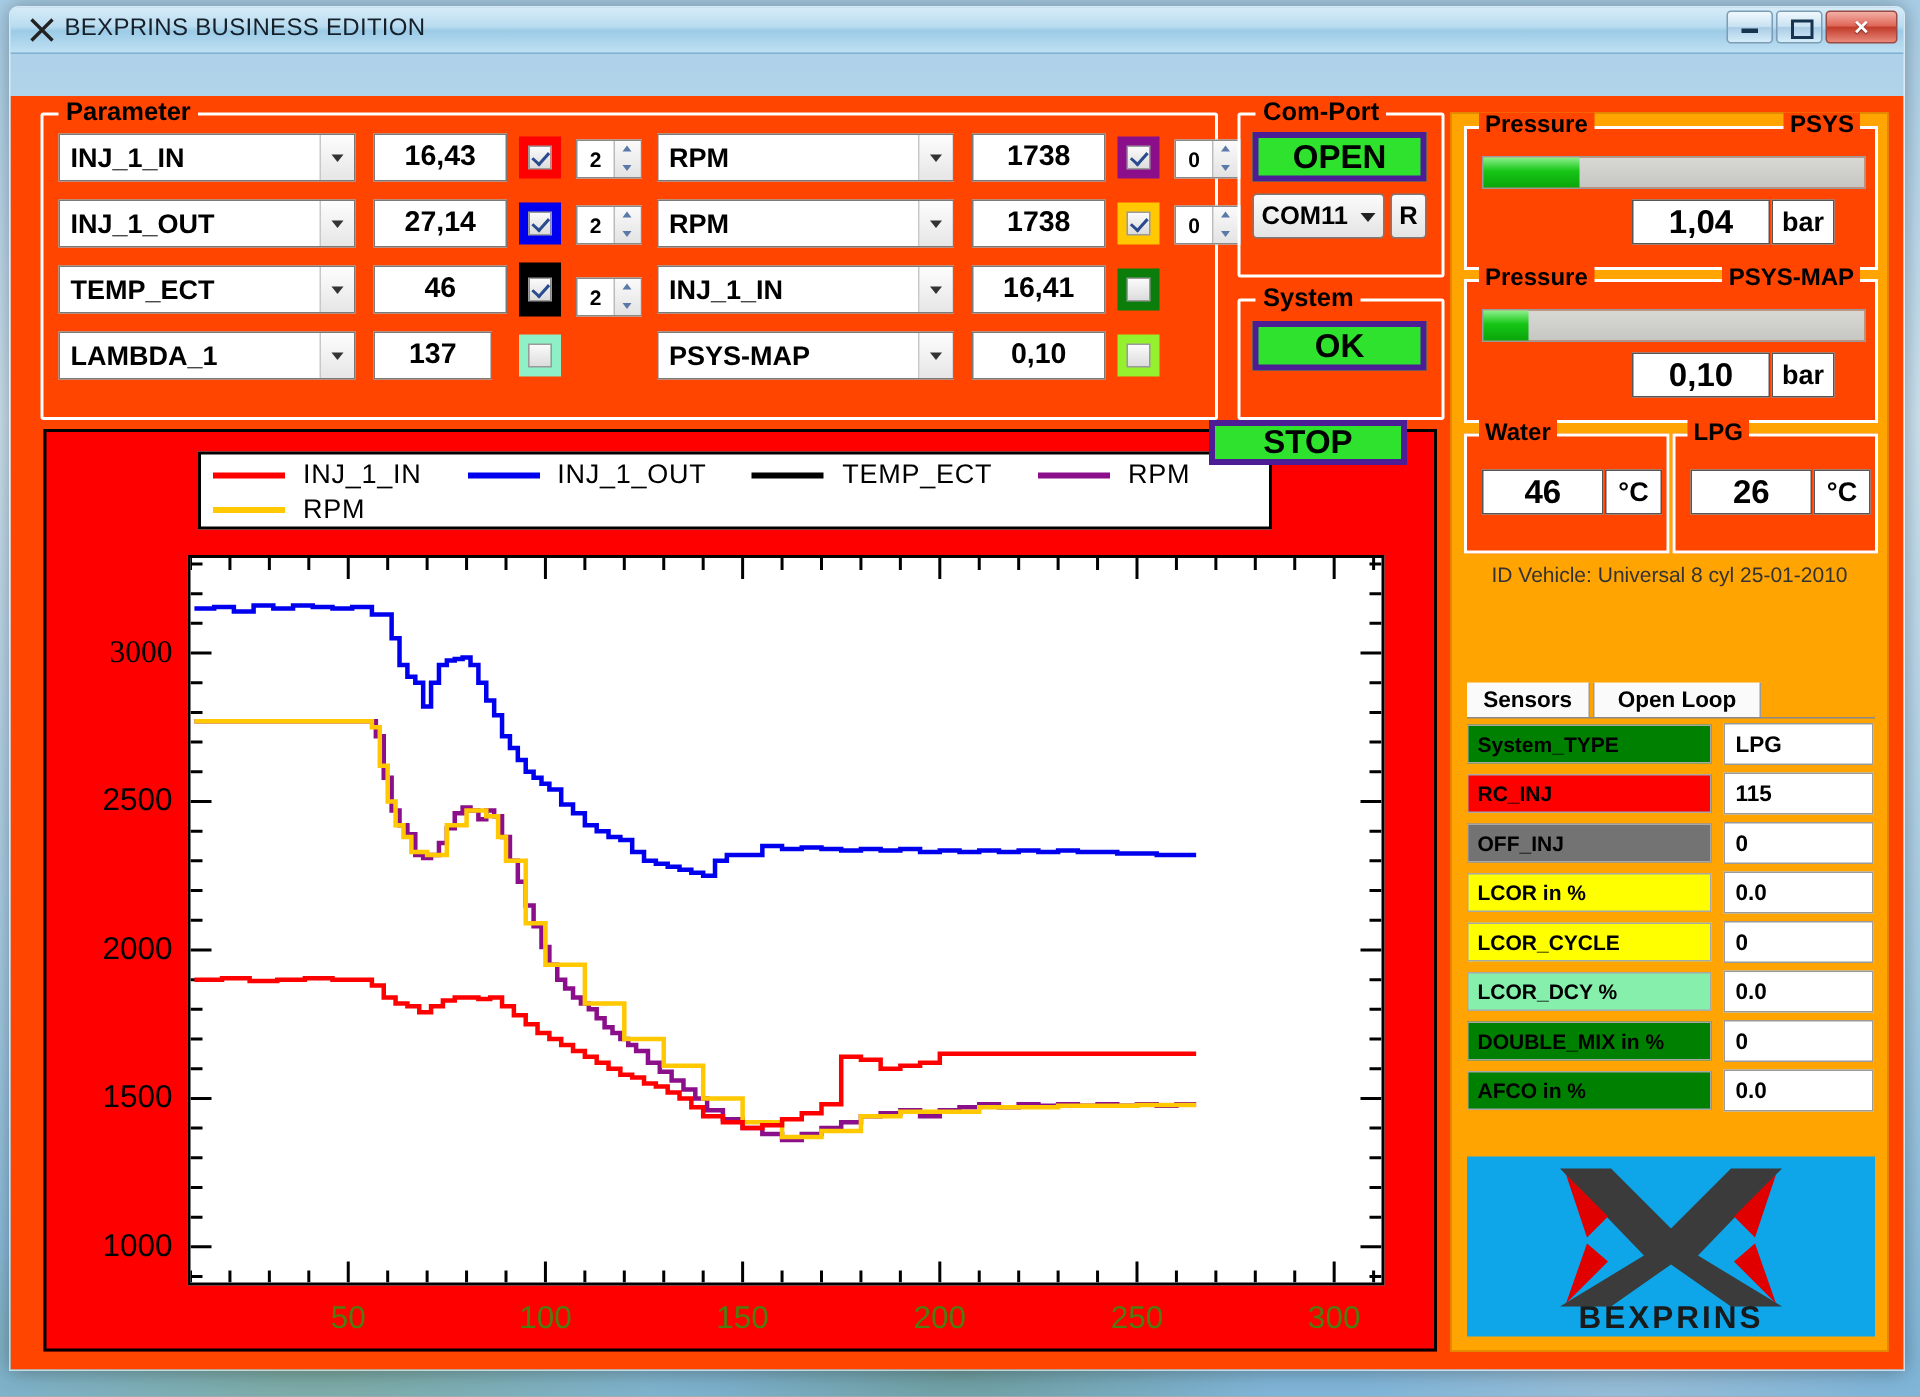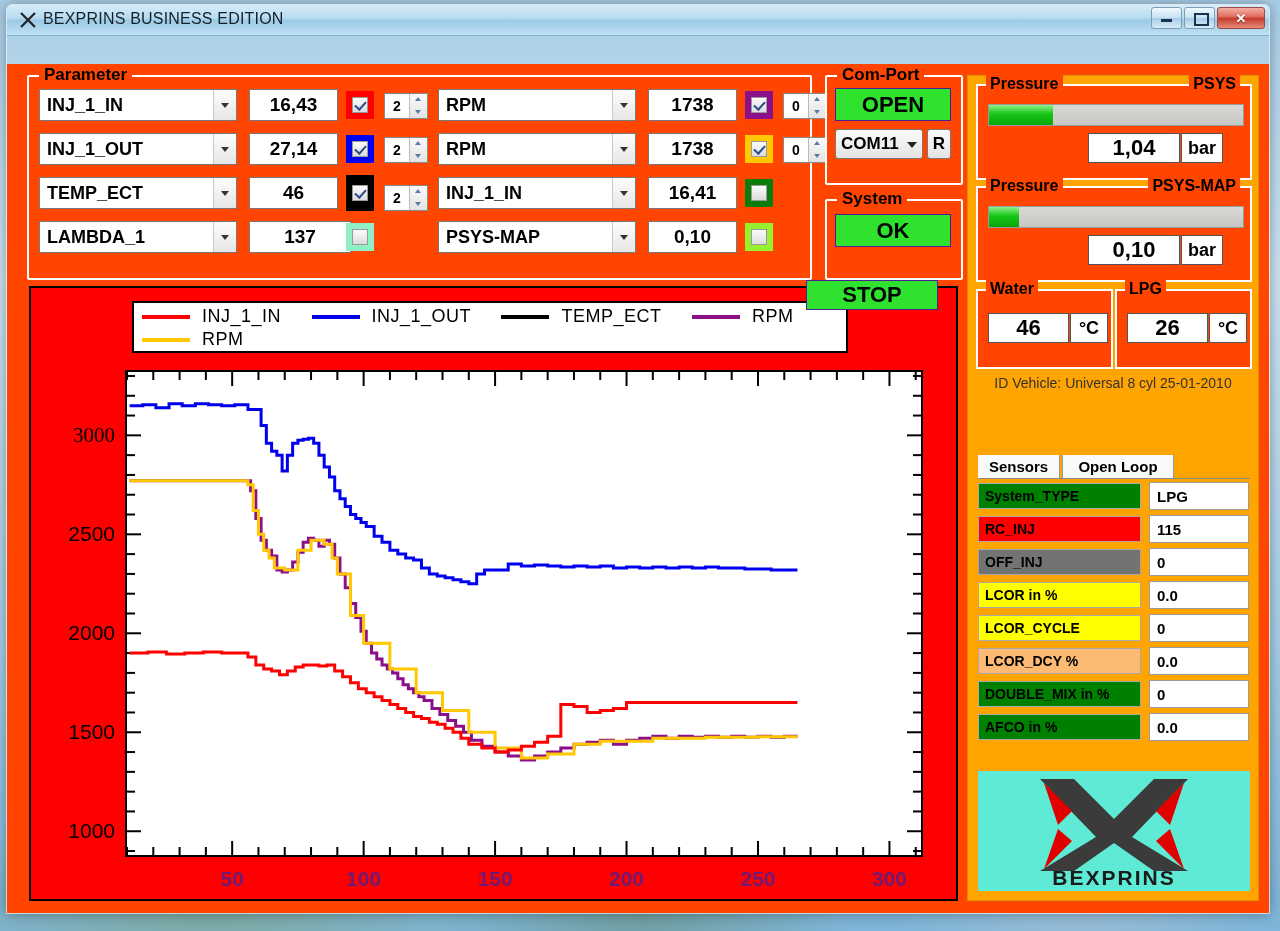--- a/index.html
+++ b/index.html
@@ -80,21 +80,21 @@
     border-left:1px solid #bbb;display:flex;flex-direction:column;}
   .spin .sb i{flex:1;position:relative;}
   .spin .sb i:after{content:"";position:absolute;left:5px;
     border-left:3px solid transparent;border-right:3px solid transparent;}
   .spin .sb i.up:after{top:3px;border-bottom:4px solid #5a78a8;}
   .spin .sb i.dn:after{top:4px;border-top:4px solid #5a78a8;}
 
   
   #comport-group{left:818px;top:11px;width:134px;height:106px;}
   #system-group{left:818px;top:135px;width:134px;height:77px;}
-  .greenbtn{position:absolute;background:#2ee22e;border:1px solid #4c1d95;
+  .greenbtn{position:absolute;background:#2ee22e;border:4px solid #4c1d95;
     display:flex;align-items:center;justify-content:center;
     font-size:22px;font-weight:bold;color:#000;cursor:pointer;box-sizing:border-box;}
   .portcombo{position:absolute;left:8px;top:52px;width:88px;height:30px;
     border:1px solid #7a7a7a;border-radius:3px;background:linear-gradient(180deg,#fbfbfb,#e4e4e4);
     display:flex;align-items:center;cursor:pointer;box-sizing:border-box;}
   .portcombo .cv{flex:1;padding-left:5px;font-size:17px;font-weight:bold;color:#000;}
   .portcombo .carr{width:20px;position:relative;height:100%;}
   .portcombo .carr:after{content:"";position:absolute;left:5px;top:12px;
     border-left:5px solid transparent;border-right:5px solid transparent;border-top:6px solid #222;}
   .rbtn{position:absolute;left:100px;top:52px;width:24px;height:30px;border:1px solid #7a7a7a;
@@ -110,22 +110,22 @@
   .lgitem{display:inline-flex;align-items:center;margin-right:26px;vertical-align:top;}
   .lgline{width:48px;height:4px;margin-right:12px;}
   .lgtxt{font-size:18px;color:#000;letter-spacing:.5px;}
   #stop-button{position:absolute;left:775px;top:-8px;width:132px;height:30px;z-index:5;}
 
   #plot{position:absolute;left:94px;top:82px;width:798px;height:487px;
     background:#fff;border:2px solid #000;box-sizing:border-box;}
   #plot svg{display:block;}
   .ylab{position:absolute;right:100%;margin-right:12px;font-size:21px;color:#000;
     transform:translateY(-50%);white-space:nowrap;}
-  .xlab{position:absolute;top:100%;margin-top:12px;font-size:21px;color:#701a75;
-    transform:translateX(-50%);white-space:nowrap;font-weight:bold;}
+  .xlab{position:absolute;top:100%;margin-top:12px;font-size:21px;color:#4d7c0f;
+    transform:translateX(-50%);white-space:nowrap;}
 
   
   #right-col{position:absolute;left:960px;top:11px;width:292px;height:826px;
     background:#ffa400;border:1px solid #d98f00;box-sizing:border-box;}
   .rgbox{position:absolute;border:2px solid #fff;background:#ff4500;box-sizing:border-box;}
   .rgbox>.lg{position:absolute;top:-11px;left:8px;background:#ff4500;padding:0 4px;
     font-size:16px;font-weight:bold;color:#000;white-space:nowrap;}
   .rgbox>.lg.r{left:auto;right:10px;}
   .bar{position:absolute;height:22px;border:1px solid #9a9a9a;
     background:linear-gradient(180deg,#d8d8d4,#c6c6c2);box-sizing:border-box;}
@@ -148,21 +148,21 @@
     border-left:1px solid #9a9a9a;border-right:1px solid #9a9a9a;box-sizing:border-box;
     background:#f0f0f0;}
   .tab.sel{background:#fafafa;border:1px solid #9a9a9a;border-bottom:none;}
   #mixture-table{position:absolute;left:10px;top:406px;width:272px;}
   .mrow{display:flex;margin-bottom:5px;align-items:center;}
   .mkey{width:163px;height:26px;border:1px solid #a8a8a8;display:flex;align-items:center;
     padding-left:6px;font-size:14px;font-weight:bold;box-sizing:border-box;}
   .mval{width:100px;height:28px;margin-left:8px;border:1px solid #9a9a9a;background:#fff;
     display:flex;align-items:center;padding-left:7px;font-size:15px;font-weight:bold;
     color:#000;box-sizing:border-box;}
-  #logo-box{position:absolute;left:10px;top:695px;width:272px;height:120px;background:#5eead4;}
+  #logo-box{position:absolute;left:10px;top:695px;width:272px;height:120px;background:#0ea5e9;}
   #logo-box svg{display:block;margin:0 auto;}
 </style>
 </head>
 <body>
 
 <div class="desk-blur"></div>
 
 <div id="app-window">
 
   <div class="titlebar">
@@ -281,21 +281,21 @@
         <div class="swatch" id="sw-r3" style="left: 706px; top: 2px; background: rgb(10, 125, 10);">
             <span class="cbx"></span>
           </div>
       </div>
 
       <div class="prow" style="top:144px;width:760px">
         <div class="combo" style="left:0;top:0;width:198px">
           <span class="cv">LAMBDA_1</span>
           <span class="carr"></span>
           </div>
-        <div class="valbox" style="left:210px;top:0;width:102px">137</div>
+        <div class="valbox" style="left:210px;top:0;width:79px">137</div>
         <div class="swatch" id="sw-l4" style="left: 307px; top: 2px; background: rgb(143, 240, 200);">
             <span class="cbx"></span>
           </div>
         <div class="combo" style="left:399px;top:0;width:198px">
           <span class="cv">PSYS-MAP</span>
           <span class="carr"></span>
           </div>
         <div class="valbox" style="left:609px;top:0;width:89px">0,10</div>
         <div class="swatch" id="sw-r4" style="left: 706px; top: 2px; background: rgb(149, 240, 45);">
             <span class="cbx"></span>
@@ -536,21 +536,21 @@
           </div>
         <div class="mrow">
           <div class="mkey" style="background:#ffff00">LCOR in %</div>
           <div class="mval">0.0</div>
           </div>
         <div class="mrow">
           <div class="mkey" style="background:#ffff00">LCOR_CYCLE</div>
           <div class="mval">0</div>
           </div>
         <div class="mrow">
-          <div class="mkey" style="background:#fdba74">LCOR_DCY %</div>
+          <div class="mkey" style="background:#86efac">LCOR_DCY %</div>
           <div class="mval">0.0</div>
           </div>
         <div class="mrow">
           <div class="mkey" style="background:#008000">DOUBLE_MIX in %</div>
           <div class="mval">0</div>
           </div>
         <div class="mrow">
           <div class="mkey" style="background:#008000">AFCO in %</div>
           <div class="mval">0.0</div>
           </div>

